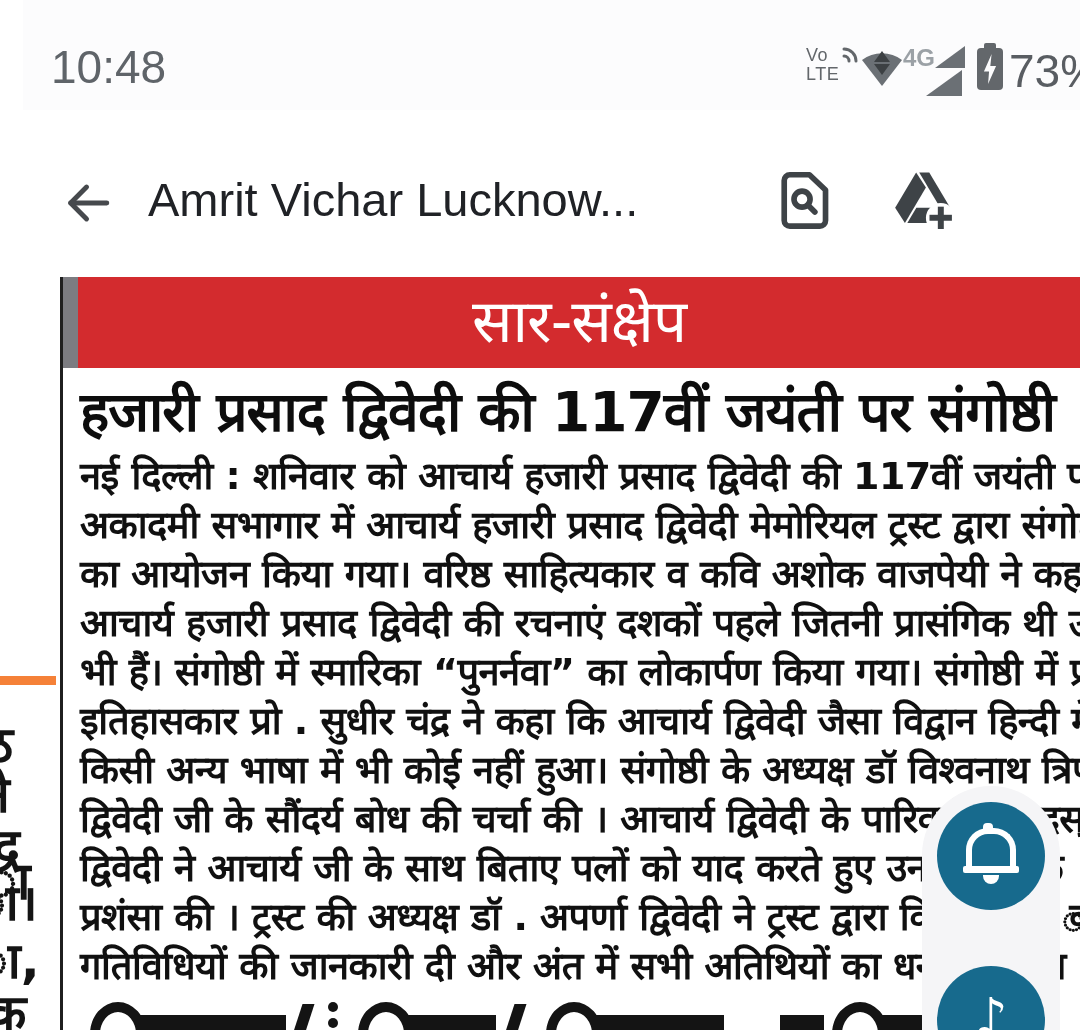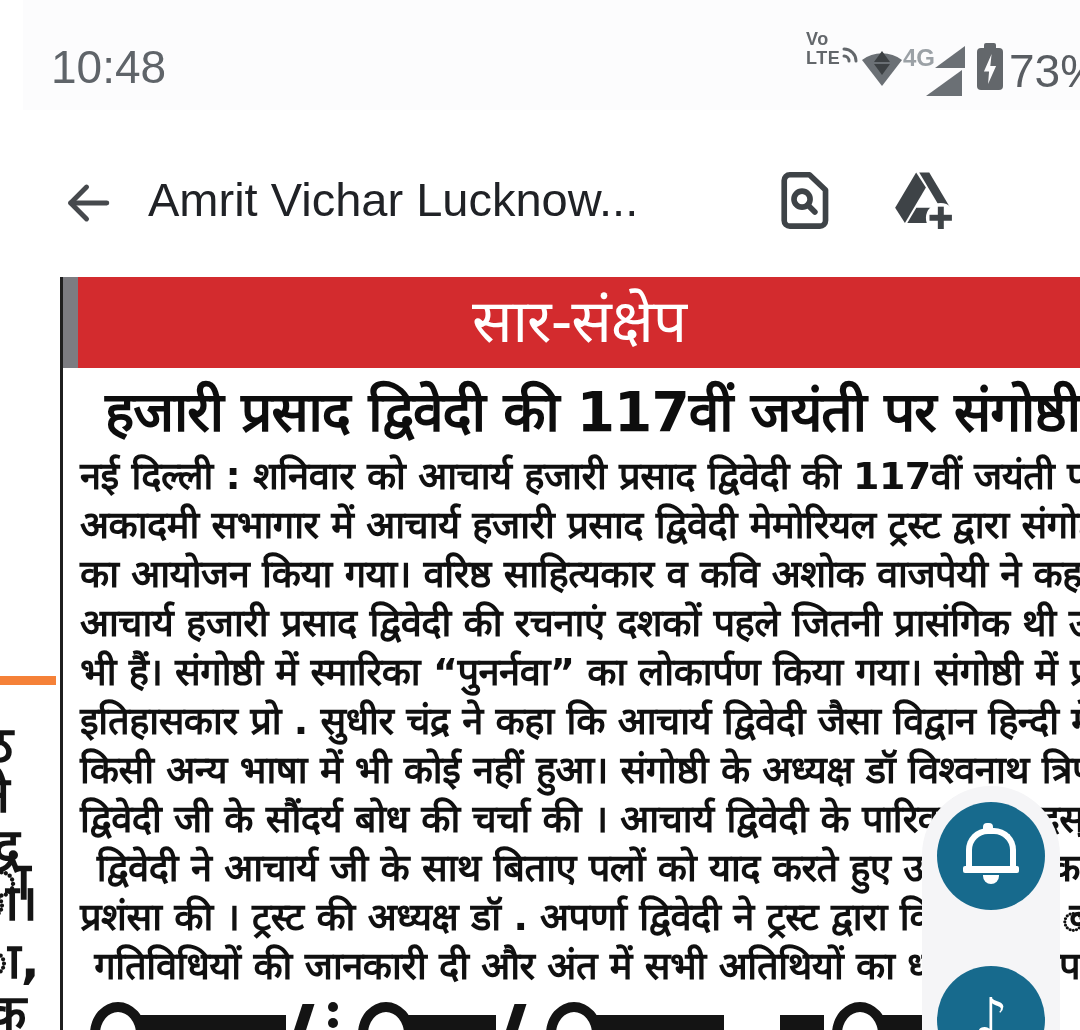--- a/index.html
+++ b/index.html
@@ -1,23 +1,23 @@
 <!DOCTYPE html>
 <html><head>
 <meta charset="utf-8">
 <style>
   html,body{margin:0;padding:0;background:#e9e9e9;}
   .screen{position:relative;width:1080px;height:1030px;background:#ffffff;overflow:hidden;
           font-family:"Liberation Sans",sans-serif;}
-  .dev{font-family:"DejaVu Sans",sans-serif;text-align:right;}
+  .dev{font-family:"DejaVu Sans",sans-serif;}
 
   
   .status-bar{position:absolute;left:0;top:0;width:1080px;height:110px;background:#fcfcfd;margin-left:23px;}
   .time{position:absolute;left:28px;top:40px;font-size:46px;color:#5f6469;}
-  .volte{position:absolute;left:783px;top:30px;color:#63676b;font-weight:700;font-size:18px;line-height:19px;letter-spacing:.5px;}
+  .volte{position:absolute;left:783px;top:46px;color:#63676b;font-weight:400;font-size:18px;line-height:19px;letter-spacing:.5px;}
   .volte-arc{position:absolute;left:818px;top:42px;}
   .wifi-wrap{position:absolute;left:836px;top:44px;}
   .fourg{position:absolute;left:880px;top:44px;font-size:24px;font-weight:700;color:#9ba1a6;text-align:right;}
   .tri{position:absolute;background:#6b7075;clip-path:polygon(100% 0,100% 100%,0 100%);}
   .tri1{left:912px;top:46px;width:30px;height:22px;}
   .tri2{left:903px;top:70px;width:36px;height:26px;}
   .battery{position:absolute;left:954px;top:48px;width:26px;height:42px;background:#63676b;border-radius:4px;}
   .battery:before{content:"";position:absolute;left:7px;top:-5px;width:12px;height:5px;background:#63676b;border-radius:2px 2px 0 0;}
   .bolt{position:absolute;left:5px;top:6px;width:16px;height:30px;background:#fcfcfd;
         clip-path:polygon(60% 0,12% 58%,44% 58%,38% 100%,88% 40%,52% 40%);}

